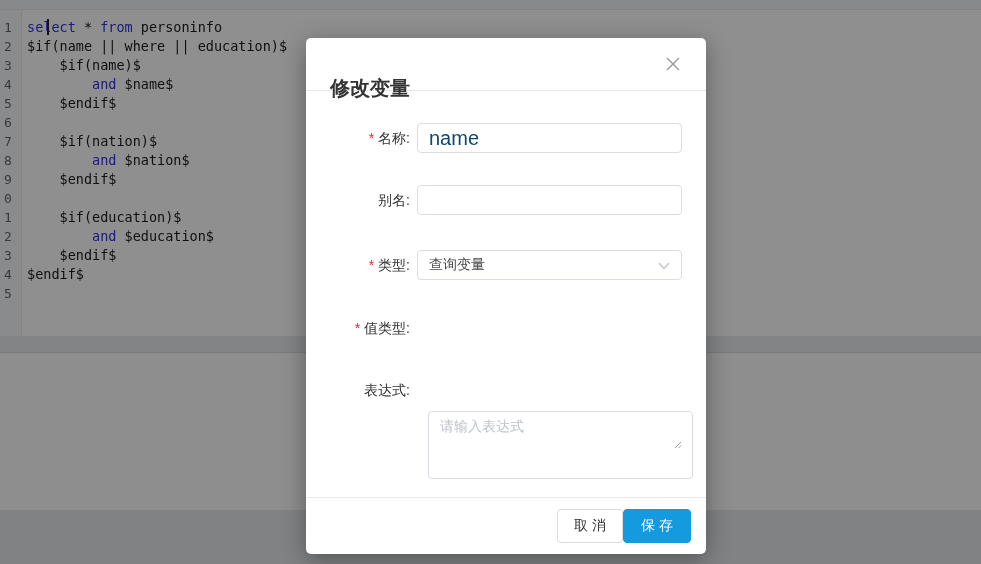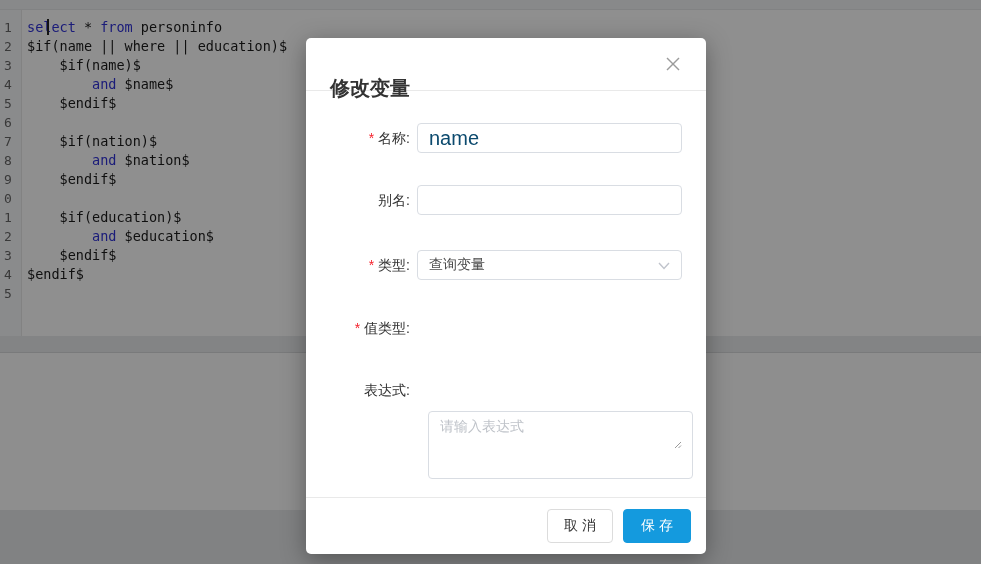--- a/index.html
+++ b/index.html
@@ -50,21 +50,21 @@
                 border-radius:4px; background:#fff; display:flex; align-items:center; padding:0 11px; cursor:pointer; }
   .select-value { flex:1; font-size:14px; color:#4a4a4a; }
   .chevron { flex:none; }
   .textarea { position:absolute; left:122px; top:0; width:265px; height:68px; border:1px solid #d9dde3;
               border-radius:4px; padding:6px 11px; font-size:14px; color:#4a4a4a; resize:none; outline:none;
               font-family:"Liberation Sans", sans-serif;margin-top:36px; }
   .textarea::placeholder, .text-input::placeholder { color:#bfc3c9; }
   .resize-grip { position:absolute; left:368px; top:60px; cursor:nwse-resize; }
 
   .dialog-footer { position:absolute; left:0; top:459px; width:400px; height:57px; border-top:1px solid #e9e9e9;
-                   display:flex; align-items:center; justify-content:flex-end; padding-right:15px; gap:10px; }
+                   display:flex; align-items:center; justify-content:flex-end; padding-right:15px; }
   .btn { height:34px; border-radius:4px; font-size:14px; display:flex; align-items:center; justify-content:center;
          cursor:pointer; white-space:pre; }
   .btn-cancel { width:66px; background:#fff; border:1px solid #dcdcdc; color:#333; }
   .btn-save { width:68px; background:var(--accent-color,#149ade); border:1px solid var(--accent-color,#149ade); color:#fff; }
 </style>
 </head>
 <body>
 
 <div class="screen">
 

